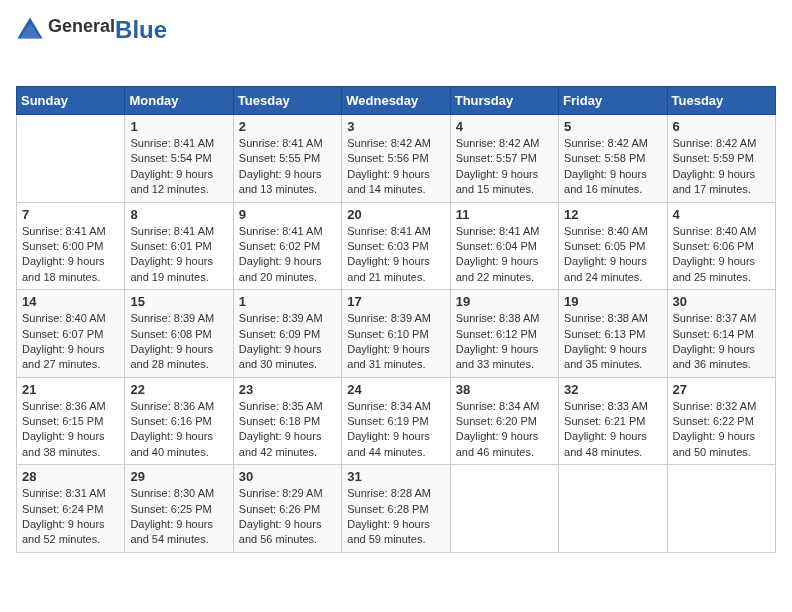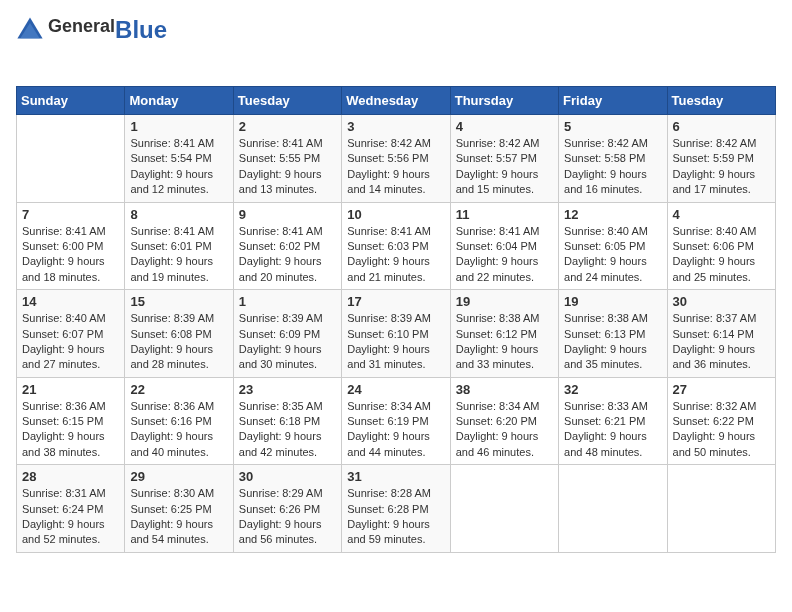--- a/index.html
+++ b/index.html
@@ -159,21 +159,21 @@
         </td>
         <td>
           <span class="day-number">8</span>
           <div class="day-info">Sunrise: 8:41 AM<br>Sunset: 6:01 PM<br>Daylight: 9 hours<br>and 19 minutes.</div>
         </td>
         <td>
           <span class="day-number">9</span>
           <div class="day-info">Sunrise: 8:41 AM<br>Sunset: 6:02 PM<br>Daylight: 9 hours<br>and 20 minutes.</div>
         </td>
         <td>
-          <span class="day-number">10</span>
+          <span class="day-number">20</span>
           <div class="day-info">Sunrise: 8:41 AM<br>Sunset: 6:03 PM<br>Daylight: 9 hours<br>and 21 minutes.</div>
         </td>
         <td>
           <span class="day-number">11</span>
           <div class="day-info">Sunrise: 8:41 AM<br>Sunset: 6:04 PM<br>Daylight: 9 hours<br>and 22 minutes.</div>
         </td>
         <td>
           <span class="day-number">12</span>
           <div class="day-info">Sunrise: 8:40 AM<br>Sunset: 6:05 PM<br>Daylight: 9 hours<br>and 24 minutes.</div>
         </td>

